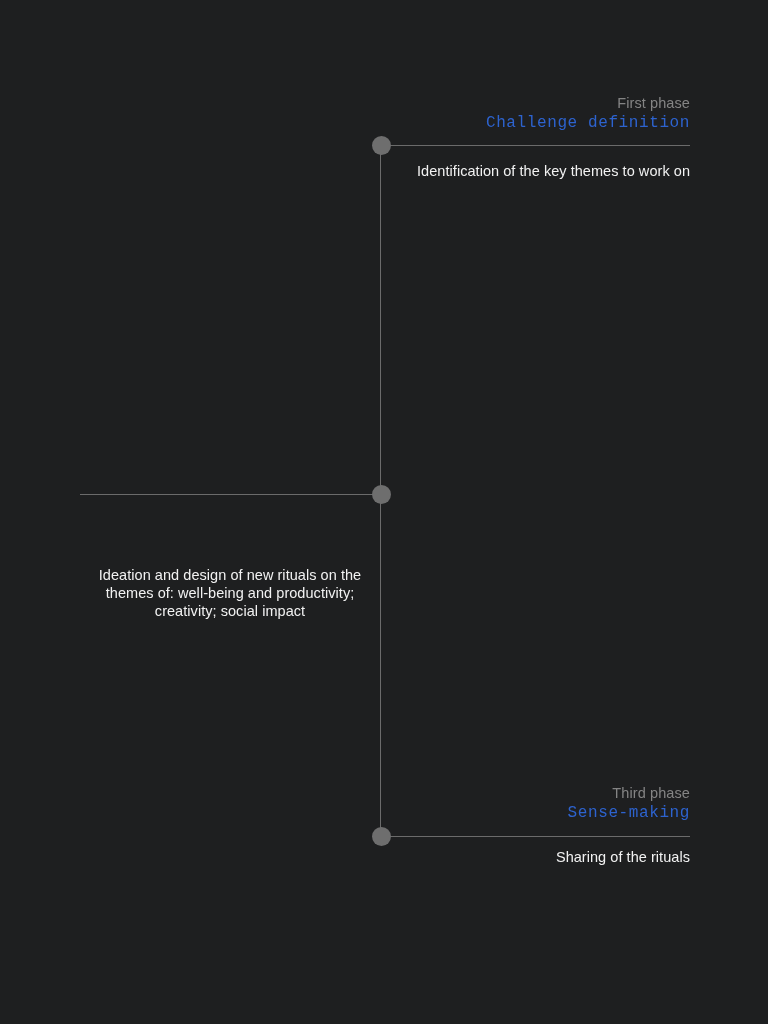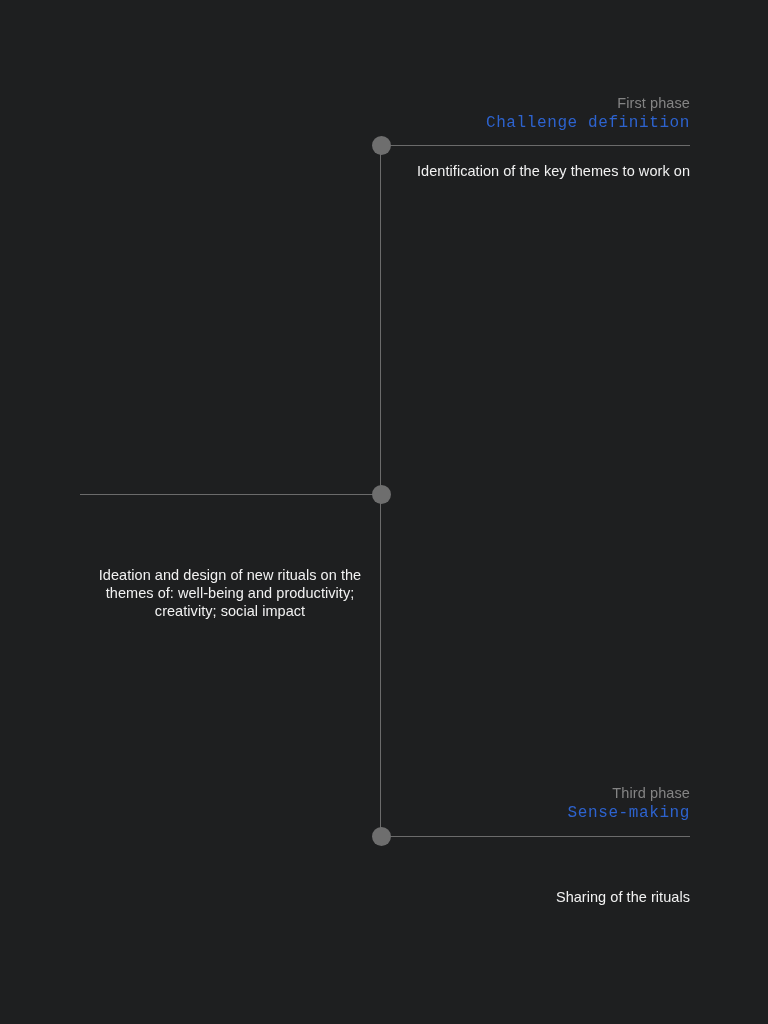--- a/index.html
+++ b/index.html
@@ -56,21 +56,21 @@
   .phase-heading { position: absolute; }
   .phase-body    { position: absolute; }
 
   .p1-heading { top: 94px;  right: 78px; text-align: right; }
   .p1-body    { top: 162px; right: 78px; text-align: right; width: 330px; }
 
   .p2-heading { top: 446px; left: 80px;  text-align: left;  }
   .p2-body    { top: 534px; left: 80px;  text-align: center;  width: 300px; margin-top: 32px; }
 
   .p3-heading { top: 784px; right: 78px; text-align: right; }
-  .p3-body    { top: 888px; right: 78px; text-align: right; width: 330px; }
+  .p3-body    { top: 848px; right: 78px; text-align: right; width: 330px; }
 
   .phase-label {
     display: block;
     color: #848484;
     font-family: "Liberation Sans", sans-serif;
     font-size: 14.5px;
     line-height: 18px;
     letter-spacing: 0.1px;
     white-space: nowrap;
   }

